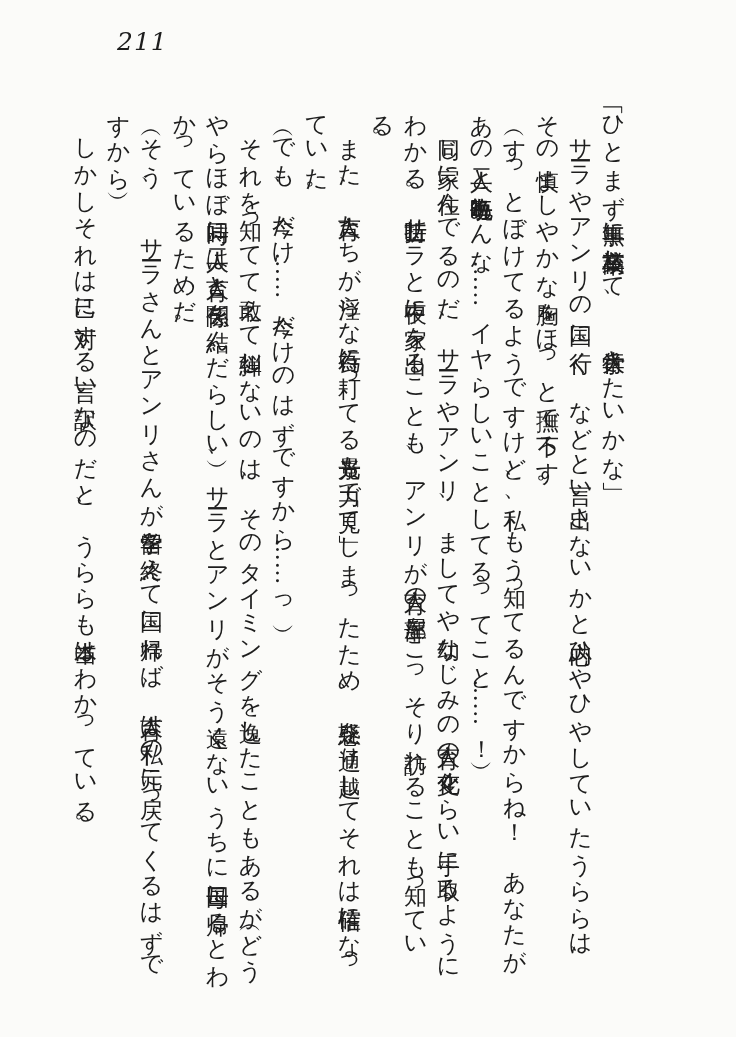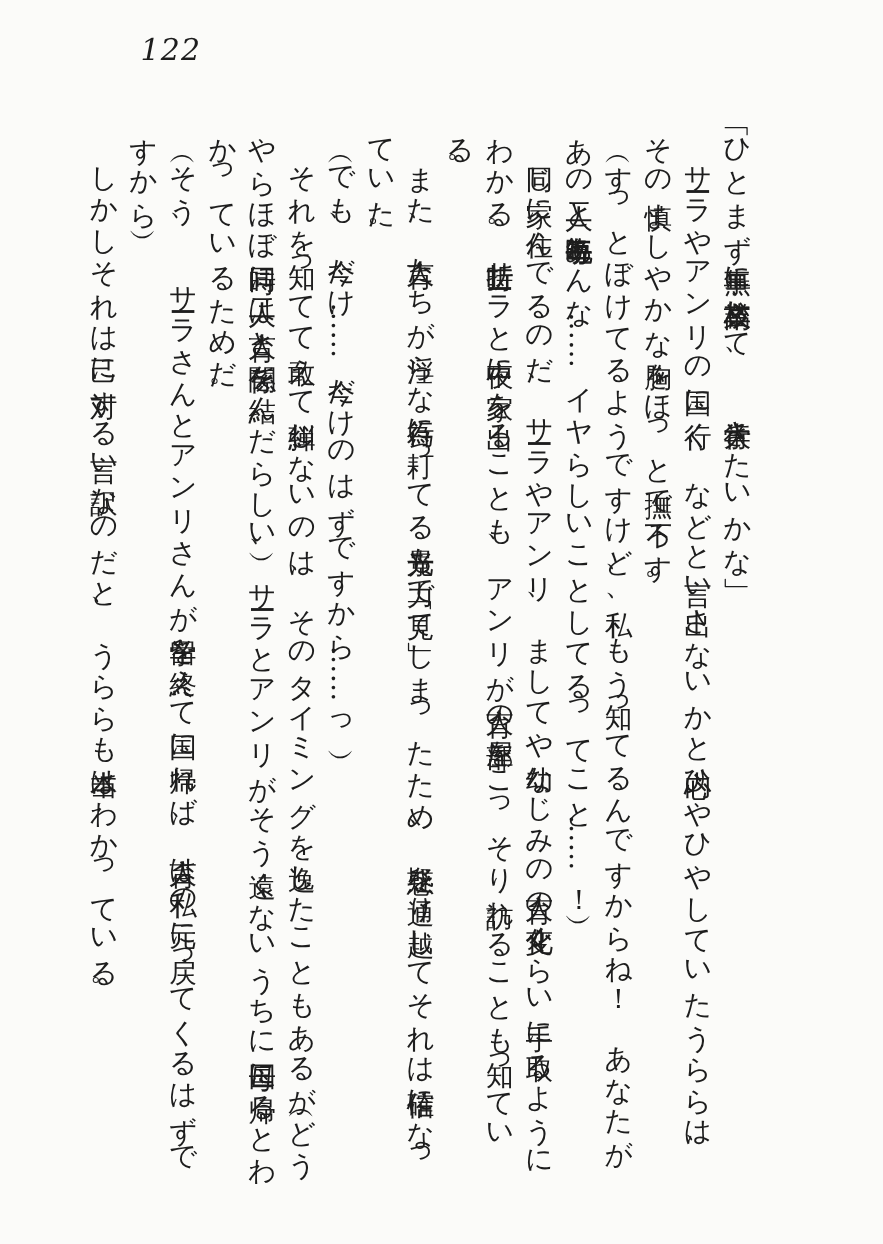--- a/index.html
+++ b/index.html
@@ -37,21 +37,21 @@
     color: var(--ink, #1d1d1d);
     line-break: normal;
   }
   .para { margin: 0; }
   .para.indent { text-indent: 1em; }
 </style>
 </head>
 <body>
 
 <div class="page">
-  <div class="page-number">122</div>
+  <div class="page-number">211</div>
   <div class="text-block">
       <p class="para">「ひとまず無事に高校卒業して、　大学行きたいかな」</p>
       <p class="para indent">サーラやアンリの国に行く、などと言い出さないかと内心ひやひやしていたうららは、その慎ましやかな胸をほっと撫で下ろす。</p>
       <p class="para indent">（すっとぼけてるようですけど、私、もう知ってるんですからね！　あなたがあの二人と毎晩毎晩あんな……イヤらしいことしてるってこと……！）</p>
       <p class="para indent">同じ家に住んでるのだ、サーラやアンリ、ましてや幼なじみの育人の変化くらい手に取るようにわかる。時折サーラと夜中に家を出ることも、アンリが育人の部屋をこっそり訪れることも知っている。</p>
       <p class="para indent">また、育人たちが淫らな行為に耓ってる光景も力で「見て」しまったため、疑惑を通り越してそれは確信になっていた。</p>
       <p class="para indent">（でも、今だけ……今だけのはずですから……っ）</p>
       <p class="para indent">それを知ってて敢えて糾弾しないのは、そのタイミングを逸したこともあるが（どうやらほぼ同時に二人は育人と関係を結んだらしい）、サーラとアンリがそう遠くないうちに母国に帰るとわかっているためだ。</p>
       <p class="para indent">（そう、　サーラさんとアンリさんが留学を終えて国に帰れば、育人は私の元に戻ってくるはずですから）</p>
       <p class="para indent">しかしそれは己に対する言い訳なのだと、うららも本当はわかっている。</p>

